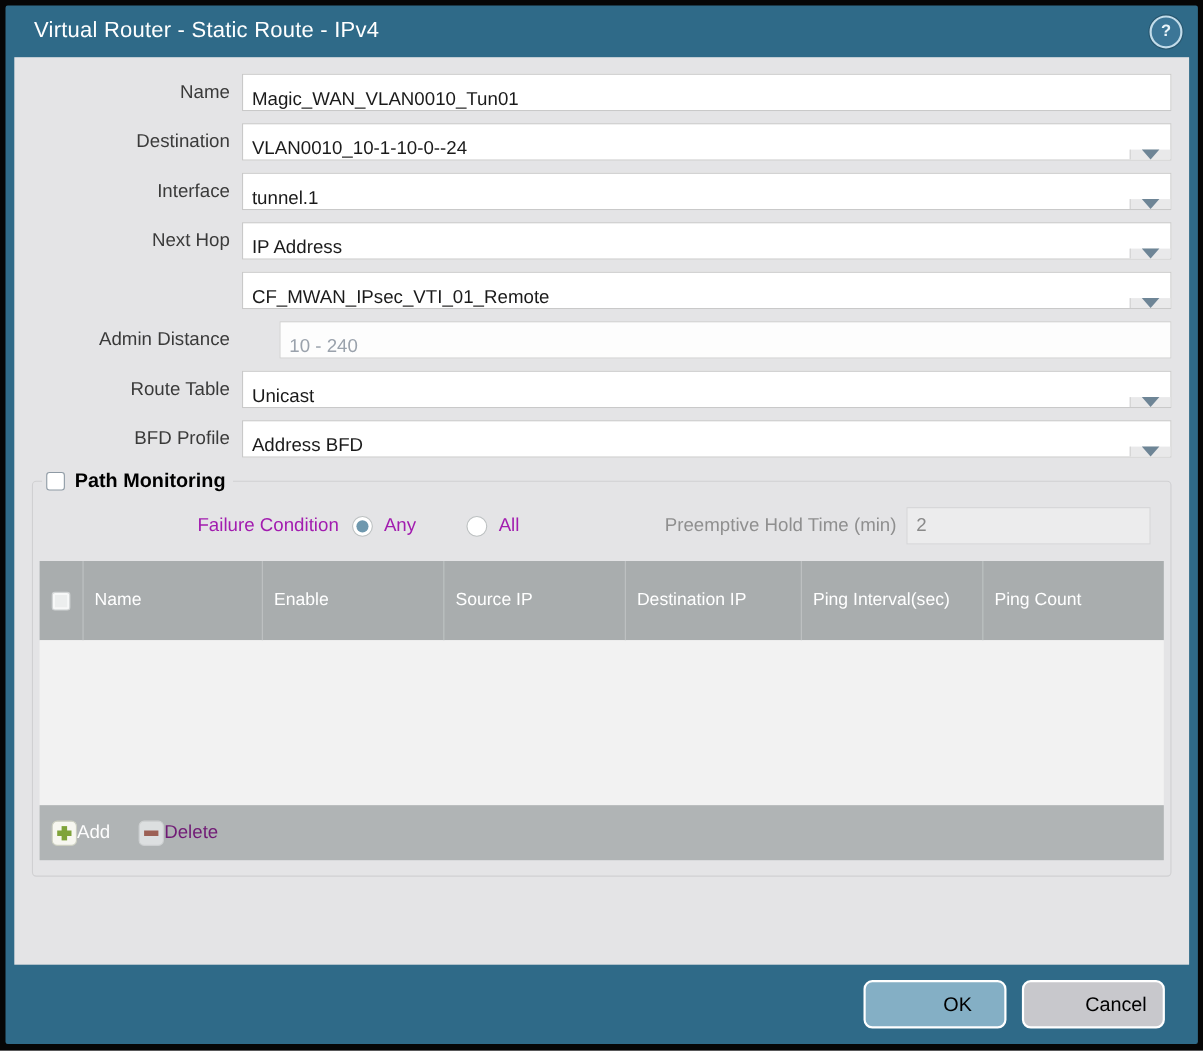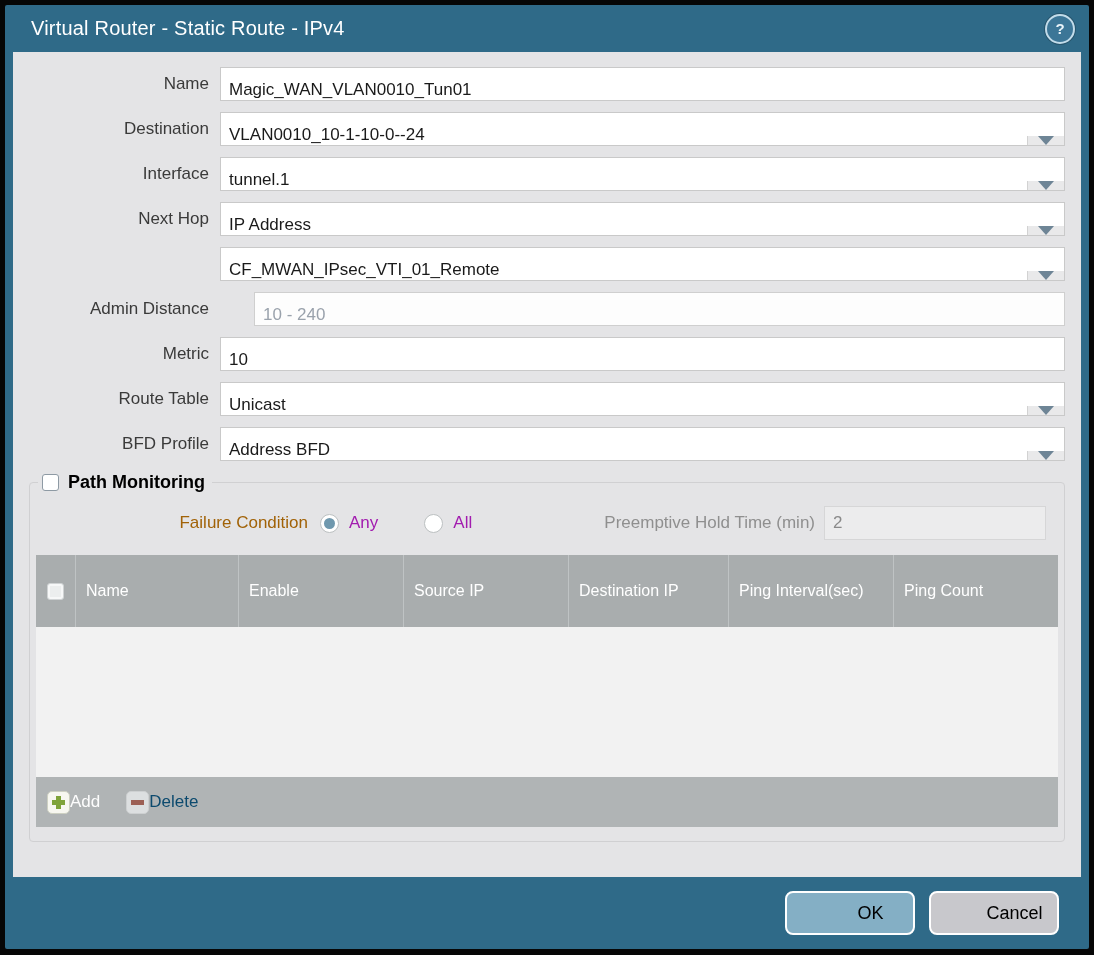--- a/index.html
+++ b/index.html
@@ -18,21 +18,21 @@
   .field input::placeholder{color:#9aa2ac;opacity:1;}
   .field .val{flex:1;display:flex;align-items:center;padding-left:8px;font-size:17px;color:#1a1a1a;white-space:nowrap;overflow:hidden;}
   .dd-trigger{width:36px;flex:none;background:#e9e9ea;border-left:1px solid #d2d2d2;display:flex;align-items:center;justify-content:center;cursor:pointer;}
   .dd-arrow{width:0;height:0;border-left:8px solid transparent;border-right:8px solid transparent;border-top:9px solid #6e8596;}
   .field.dim{background:#fdfdfd;border-color:#cfcfcf;margin-left:34px;}
   fieldset.pm{margin:5px 16px 0 16px;border:1px solid #d0d0d2;border-radius:4px;padding:6px 6px 14px 6px;}
   fieldset.pm legend{display:flex;align-items:center;gap:9px;padding:0 7px 0 4px;margin-left:2px;}
   .cb{width:17px;height:17px;background:#fff;border:1px solid #8e9aa4;border-radius:3px;box-sizing:border-box;}
   .pm-title{color:#000000;font-size:18px;font-weight:bold;}
   .cond-row{display:flex;align-items:center;height:36px;margin:6px 12px 14px 0;}
-  .cond-lbl{width:272px;text-align:right;font-size:17px;color:#a16207;padding-right:12px;flex:none;}
+  .cond-lbl{width:272px;text-align:right;font-size:17px;color:#a21caf;padding-right:12px;flex:none;}
   .radio{width:19px;height:19px;border-radius:50%;background:#fff;border:1px solid #bcc0c1;box-sizing:border-box;display:flex;align-items:center;justify-content:center;cursor:pointer;flex:none;}
   .radio .dot{width:11px;height:11px;border-radius:50%;background:#6f98ae;}
   .radio-lbl{font-size:17px;color:#a21caf;margin:0 0 0 10px;}
   .radio-gap{width:46px;flex:none;}
   .cond-spacer{flex:1;}
   .preempt-lbl{font-size:17px;color:#8f8f8f;margin-right:9px;white-space:nowrap;}
   .preempt-input{width:222px;height:34px;box-sizing:border-box;background:#ececed;border:1px solid #d6d6d7;font-family:"Liberation Sans",sans-serif;font-size:17px;color:#8a8a8a;padding:0 8px;outline:none;}
   .pm-table{margin-top:4px;}
   .thead{display:grid;grid-template-columns:40px 163px 165px 165px 160px 165px 1fr;background:#a9adae;min-height:72px;}
   .th{border-right:1px solid #bfc3c4;color:#fff;font-size:16px;display:flex;align-items:center;padding:6px 6px 6px 10px;box-sizing:border-box;line-height:1.35;}
@@ -43,21 +43,21 @@
   .tfoot{height:50px;background:#b0b4b5;display:flex;align-items:center;padding-left:11px;gap:26px;}
   .tbl-btn{display:flex;align-items:center;gap:0;cursor:pointer;}
   .tbl-btn.disabled{cursor:default;}
   .icon-sq{width:23px;height:23px;border-radius:5px;background:#f7f7f0;border:1px solid #cdd0c2;display:flex;align-items:center;justify-content:center;position:relative;box-sizing:border-box;}
   .plus::before,.plus::after{content:"";position:absolute;background:#7fa33a;}
   .plus::before{width:13px;height:5px;}
   .plus::after{width:5px;height:13px;}
   .icon-sq.minus-sq{background:#dcdfe0;border-color:#cdd0d1;}
   .minus-sq::before{content:"";position:absolute;width:13px;height:5px;background:#9c6055;}
   .tbl-btn-lbl{font-size:17px;color:#fdfdfd;}
-  .tbl-btn.disabled .tbl-btn-lbl{color:#0c4a6e;}
+  .tbl-btn.disabled .tbl-btn-lbl{color:#701a75;}
   .dlg-footer{height:72px;display:flex;align-items:center;justify-content:flex-end;gap:14px;padding-right:30px;}
   .btn{width:130px;height:44px;border-radius:8px;border:2px solid #fff;font-family:"Liberation Sans",sans-serif;font-size:18px;color:#000;display:flex;align-items:center;justify-content:center;cursor:pointer;box-sizing:border-box;padding-left:47px;}
   .btn-ok{background:#84afc5;}
   .btn-cancel{background:#c8c8cc;}
 </style>
 </head>
 <body>
 
 <div class="screen">
   <div class="frame">
@@ -117,26 +117,20 @@
           </div>
         </div>
 
         <div class="row">
           <span class="lbl">Admin Distance</span>
           <div class="field dim">
             <input type="text" placeholder="10 - 240" style="">
           </div>
         </div>
 
-        <div class="row">
-          <span class="lbl">Metric</span>
-          <div class="field">
-            <input type="text" value="10" style="">
-          </div>
-        </div>
 
         <div class="row">
           <span class="lbl">Route Table</span>
           <div class="field">
             <span class="val">Unicast</span>
             <div class="dd-trigger">
               <span class="dd-arrow"></span>
             </div>
           </div>
         </div>

